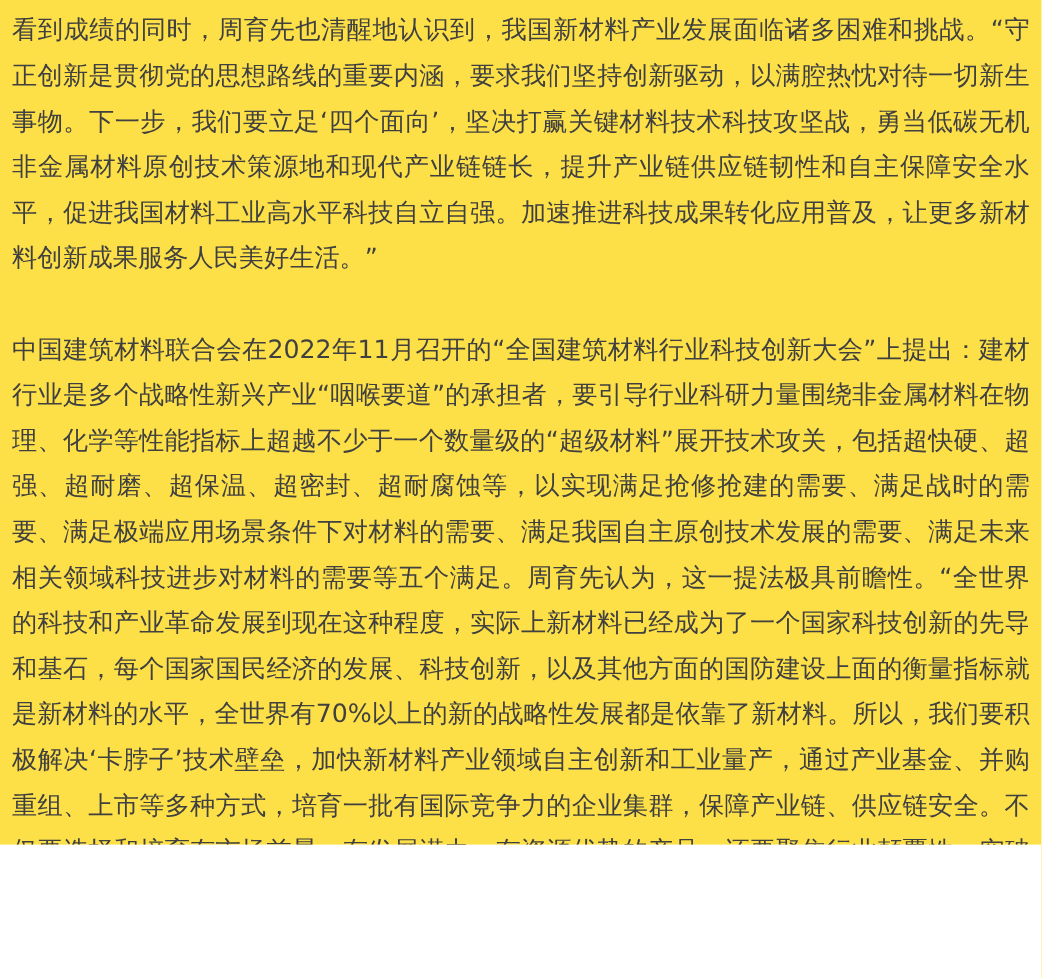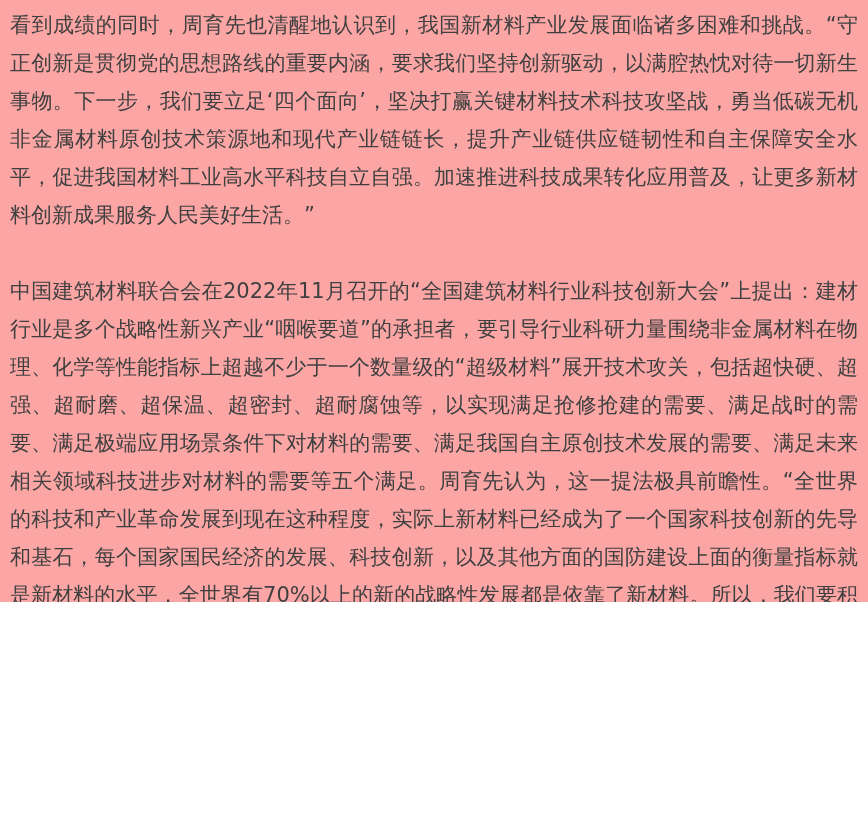--- a/index.html
+++ b/index.html
@@ -2,24 +2,24 @@
 <html><head>
 <meta charset="utf-8">
 <style>
   html, body {
     margin: 0;
     padding: 0;
     background: #ffffff;
   }
   .page {
     width: 868px;
-    height: 602px;
+    height: 704px;
     box-sizing: border-box;
     padding: 6px 10px 18px 10px;
-    background: #fca5a5;
+    background: #fde047;
     overflow: hidden;
   }
   .para {
     margin: 0 0 38px 0;
     font-family: "DejaVu Sans", "Liberation Sans", sans-serif;
     font-size: 21px;
     line-height: 38px;
     color: #404040;
     text-align: justify;
     text-justify: inter-ideograph;

